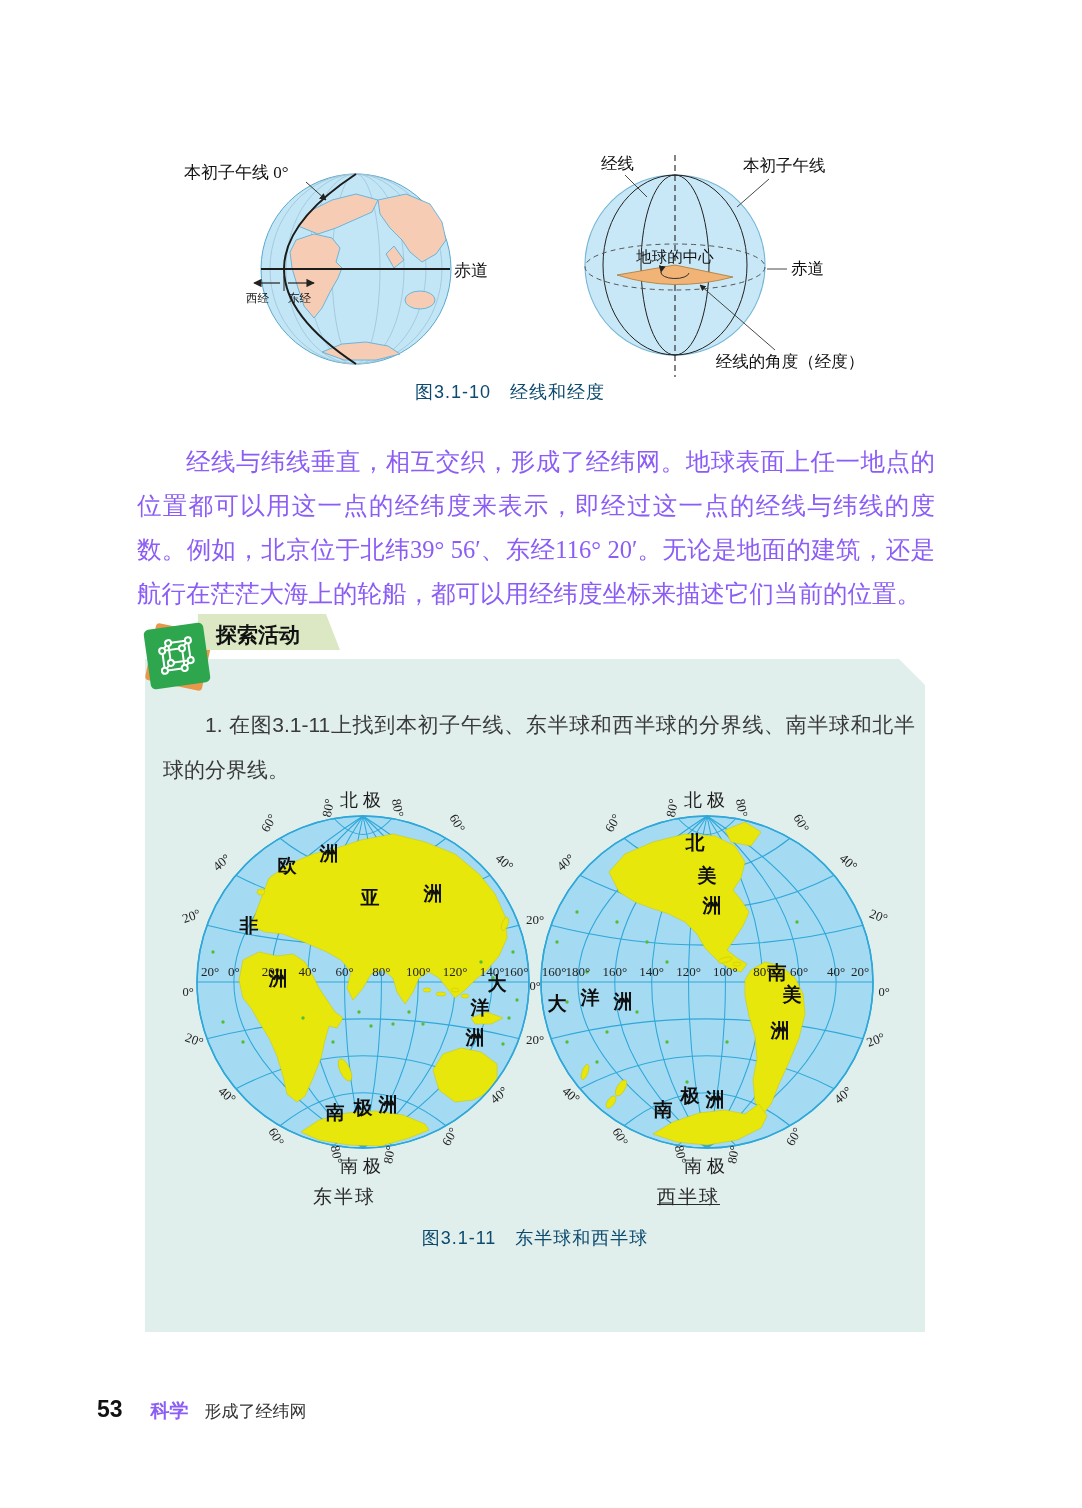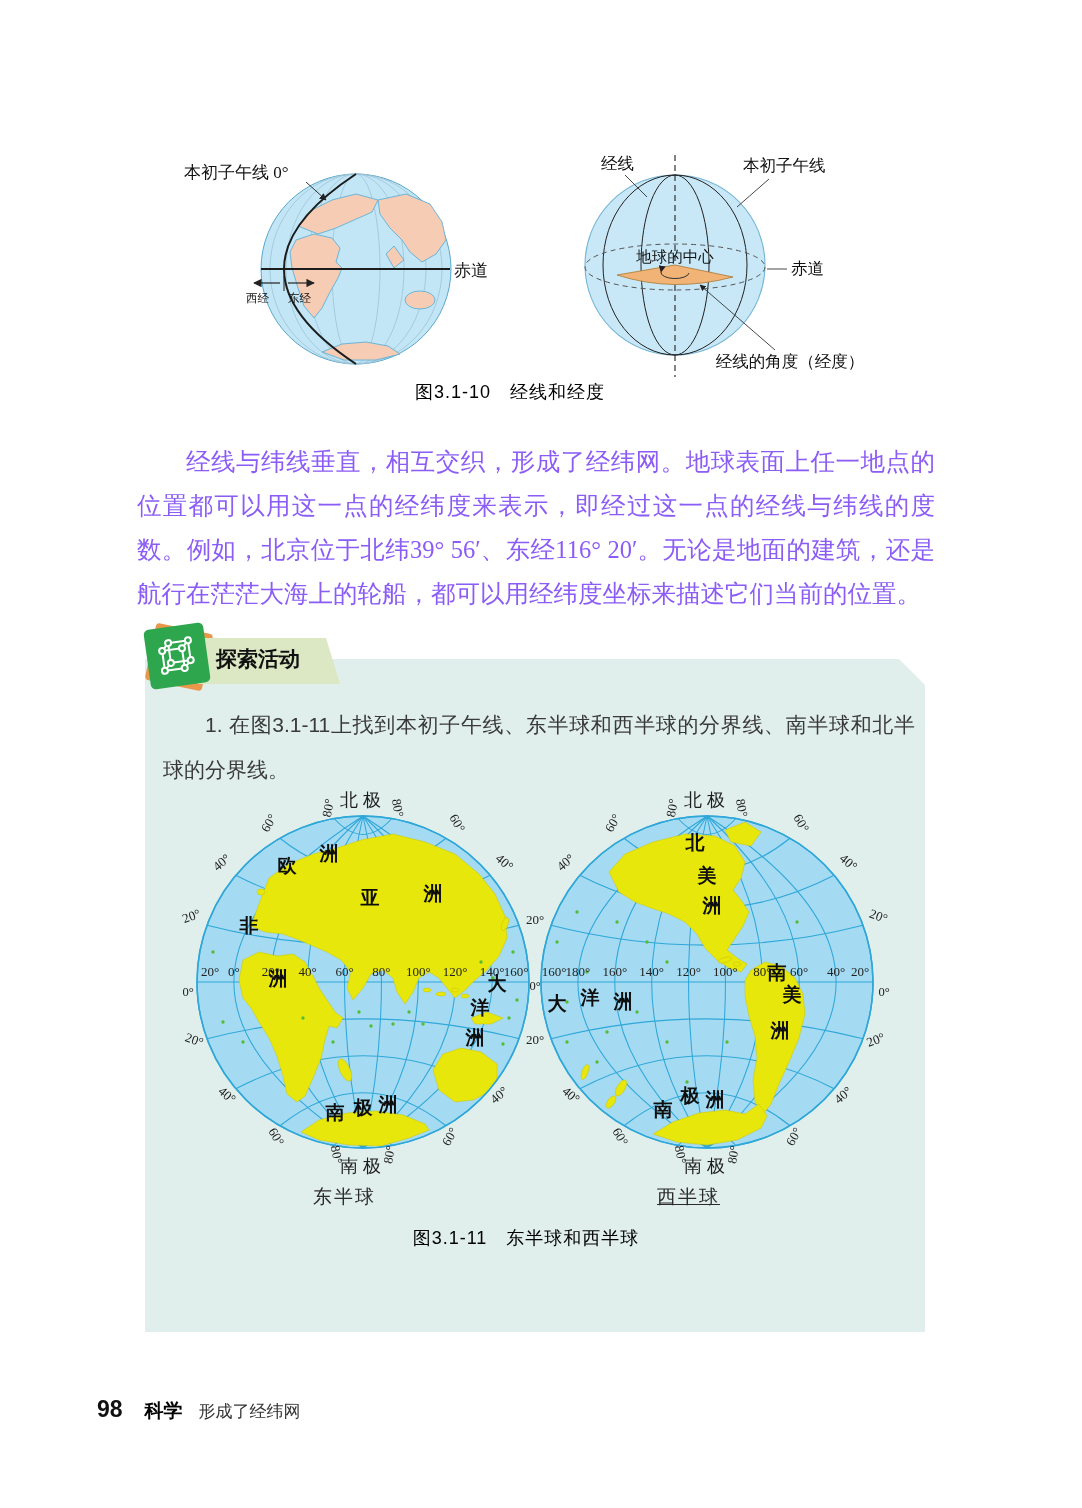--- a/index.html
+++ b/index.html
@@ -1,34 +1,34 @@
 <!DOCTYPE html>
 <html><head>
 <meta charset="utf-8">
 <style>
   html,body{margin:0;padding:0;}
   .page{position:relative;width:1082px;height:1508px;background:#ffffff;overflow:hidden;
         font-family:"Liberation Serif","DejaVu Serif",serif;color:#111;}
   .abs{position:absolute;}
-  .fig-caption{font-family:"Liberation Sans","DejaVu Sans",sans-serif;color:#000000;
+  .fig-caption{font-family:"Liberation Sans","DejaVu Sans",sans-serif;color:#0c4a6e;
                font-size:18px;text-align:center;letter-spacing:1px;}
   .body-text{font-size:24.5px;line-height:44px;text-align:justify;text-indent:2em;color:#8b5cf6;margin:0;}
   .act-text{font-family:"Liberation Sans","DejaVu Sans",sans-serif;font-size:21px;line-height:45px;
             color:#3a3a3a;text-indent:2em;margin:0;text-align:justify;}
   .activity-box{background:#e0efec;clip-path:polygon(0 0, calc(100% - 26px) 0, 100% 26px, 100% 100%, 0 100%);}
   .badge-orange{background:#e9984b;transform:rotate(12deg);border-radius:4px;}
   .badge-square{background:#2ea64e;transform:rotate(-8deg);border-radius:5px;
                 display:flex;align-items:center;justify-content:center;}
   .badge-banner{background:#dbe8c3;clip-path:polygon(0 0, calc(100% - 14px) 0, 100% 100%, 0 100%);
                 font-family:"Liberation Sans","DejaVu Sans",sans-serif;font-weight:bold;
                 font-size:21px;color:#111;line-height:42px;padding-left:18px;box-sizing:border-box;}
   .hemi-label{font-size:19px;color:#2b2b2b;letter-spacing:2px;}
   .footer{font-family:"Liberation Sans","DejaVu Sans",sans-serif;display:flex;align-items:baseline;}
   .footer .num{font-size:23px;font-weight:bold;color:#111;}
-  .footer .subj{font-size:19px;font-weight:bold;color:#000000;margin-left:22px;}
+  .footer .subj{font-size:19px;font-weight:bold;color:#8b5cf6;margin-left:28px;}
   .footer .edi{font-size:17px;color:#333;margin-left:16px;}
   svg text{font-family:"Liberation Serif","DejaVu Serif",serif;}
 </style>
 </head>
 <body>
 
 <div class="page">
 
   <svg class="abs" style="left:180px;top:148px;" width="420" height="245" viewBox="0 0 420 245">
     <defs>
@@ -87,21 +87,21 @@
     <text x="225" y="222" font-size="16.5" fill="#111" text-anchor="middle">经线的角度（经度）</text>
   </svg>
 
   <div class="abs fig-caption" style="left:260px;top:380px;width:500px;">图3.1-10　经线和经度</div>
 
   <p class="abs body-text" style="left:137px;top:440px;width:798px;">经线与纬线垂直，相互交织，形成了经纬网。地球表面上任一地点的位置都可以用这一点的经纬度来表示，即经过这一点的经线与纬线的度数。例如，北京位于北纬39° 56′、东经116° 20′。无论是地面的建筑，还是航行在茫茫大海上的轮船，都可以用经纬度坐标来描述它们当前的位置。</p>
 
   <div class="abs activity-box" style="left:145px;top:659px;width:780px;height:673px;"></div>
 
   <div class="abs badge-orange" style="left:150px;top:628px;width:58px;height:58px;"></div>
-  <div class="abs badge-banner" style="left:198px;top:638px;width:142px;height:46px;">探索活动</div>
+  <div class="abs badge-banner" style="left:198px;top:614px;width:142px;height:36px;">探索活动</div>
   <div class="abs badge-square" style="left:147px;top:626px;width:60px;height:60px;">
     <svg width="40" height="40" viewBox="0 0 40 40">
       <g stroke="#fff" stroke-width="2" fill="none">
         <rect x="13" y="6" width="20" height="20"></rect>
         <rect x="6" y="13" width="20" height="20"></rect>
         <line x1="13" y1="6" x2="6" y2="13"></line>
           <line x1="33" y1="6" x2="26" y2="13"></line>
         <line x1="33" y1="26" x2="26" y2="33"></line>
           <line x1="13" y1="26" x2="6" y2="33"></line>
       </g>
@@ -327,21 +327,21 @@
         <text x="-84" y="26" font-size="19" text-anchor="middle">洲</text>
         <text x="-44" y="134" font-size="19" text-anchor="middle">南</text>
         <text x="-17" y="120" font-size="19" text-anchor="middle">极</text>
         <text x="8" y="124" font-size="19" text-anchor="middle">洲</text>
       </g>
     </svg>
 
   <div class="abs hemi-label" style="left:313px;top:1184px;width:100px;">东半球</div>
   <div class="abs hemi-label" style="left:657px;top:1184px;width:100px;text-decoration:underline;">西半球</div>
 
-  <div class="abs fig-caption" style="left:276px;top:1226px;width:500px;">图3.1-11　东半球和西半球</div>
+  <div class="abs fig-caption" style="left:285px;top:1226px;width:500px;">图3.1-11　东半球和西半球</div>
 
 
   <div class="abs footer" style="left:97px;top:1396px;">
-    <span class="num">98</span>
+    <span class="num">53</span>
     <span class="subj">科学</span>
     <span class="edi">形成了经纬网</span>
   </div>
 </div>
 
 </body></html>

